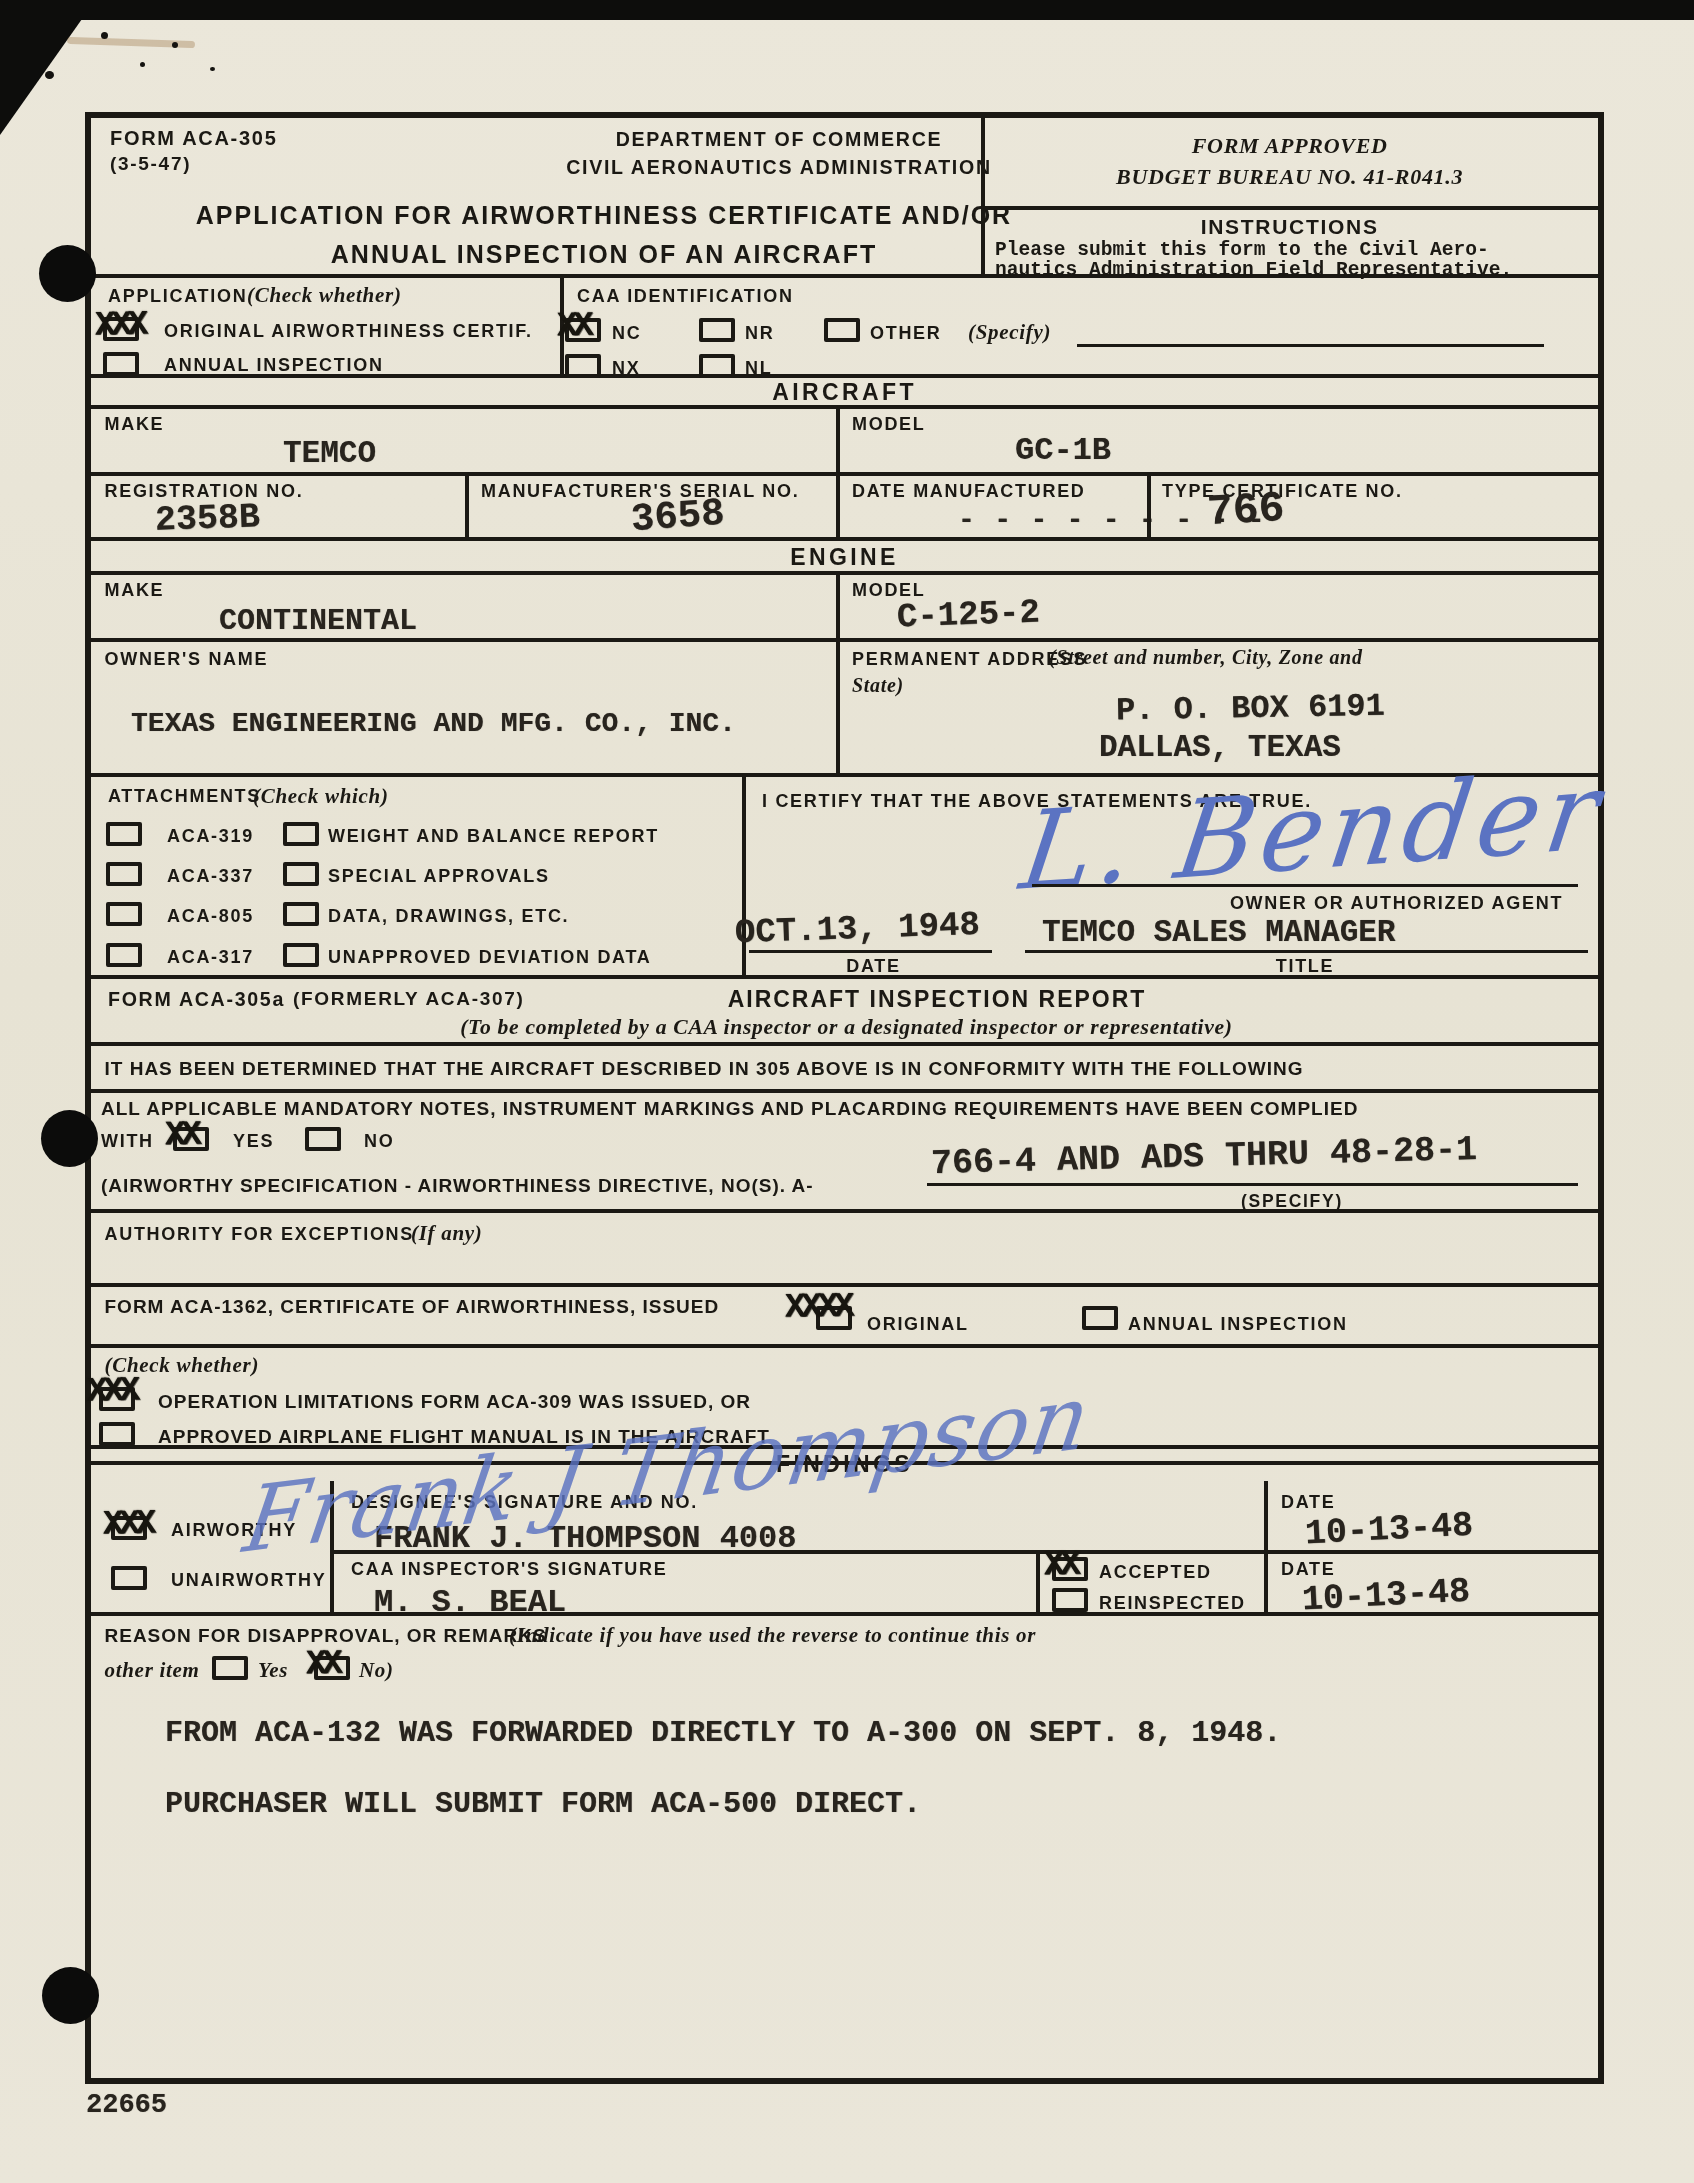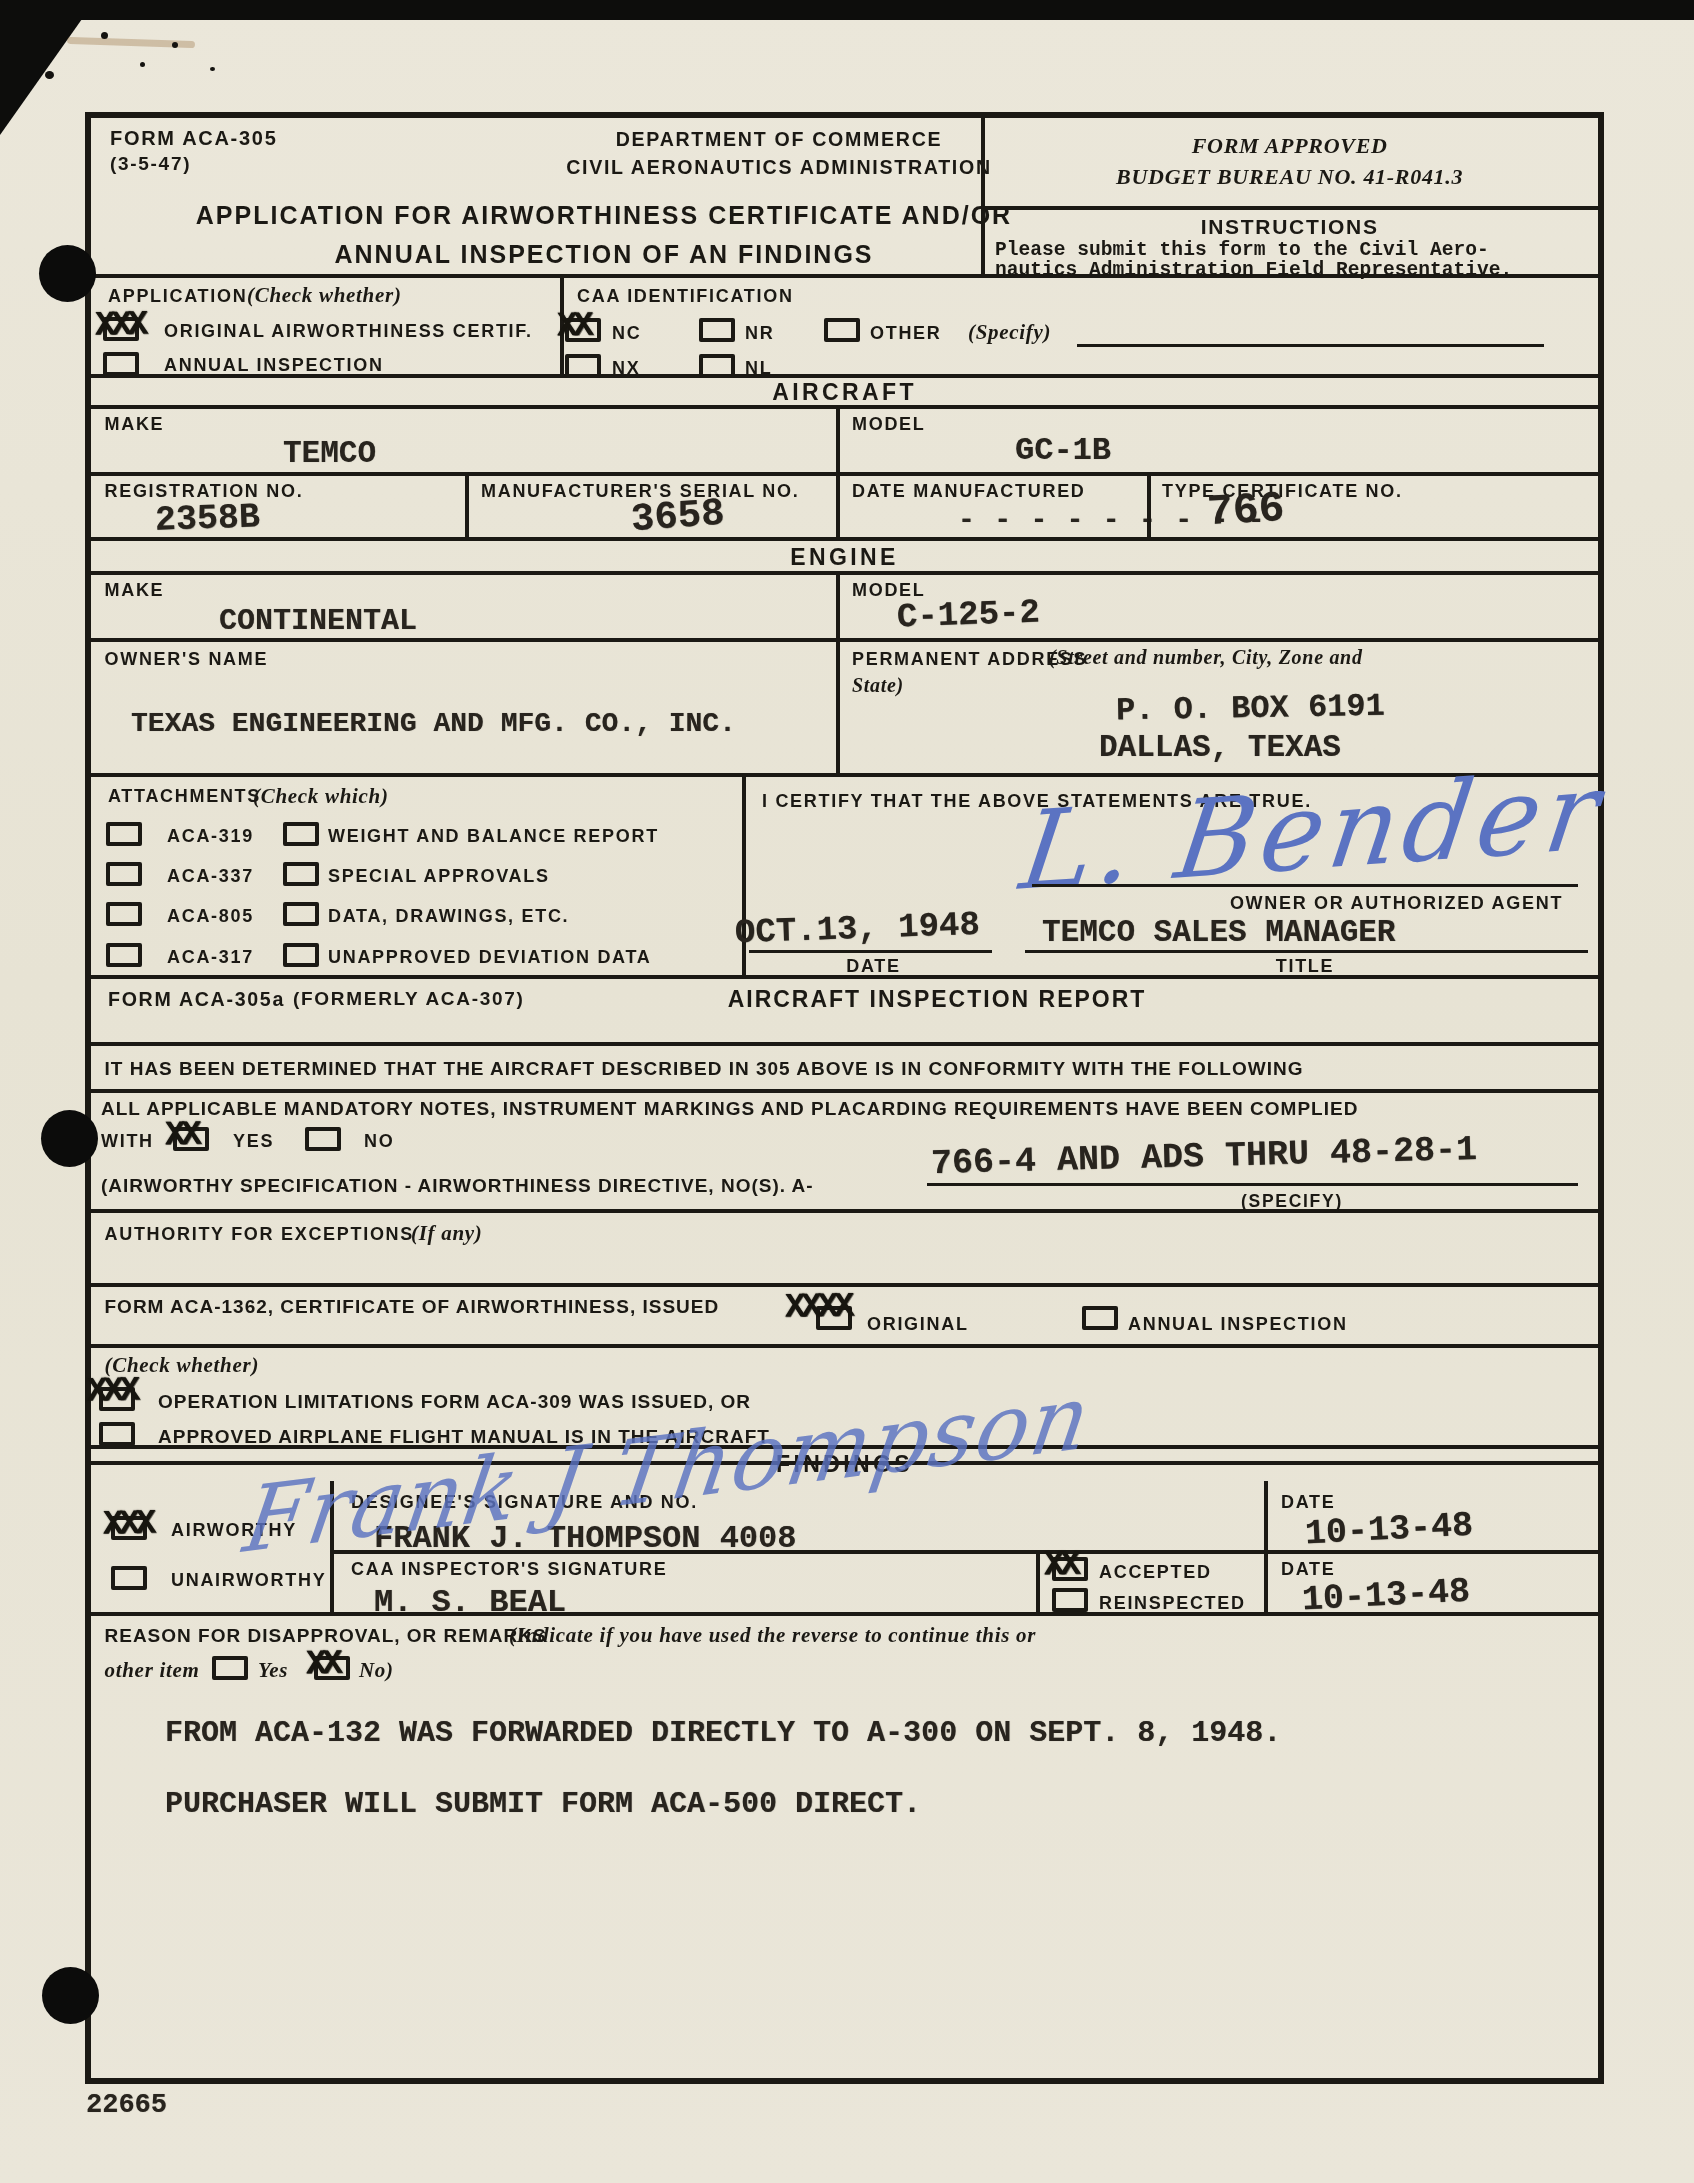--- a/index.html
+++ b/index.html
@@ -58,21 +58,21 @@
 
     <div class="row" style="top:0;height:160px;">
       <span class="lbl" style="left:19px;top:8px;font-size:20px;">FORM ACA-305</span>
       <span class="lbl" style="left:19px;top:35px;font-size:19px;">(3-5-47)</span>
       <div class="abs ctr" style="left:472px;top:10px;width:432px;">
         <div class="lbl ctr" style="position:static;font-size:19.6px;">DEPARTMENT OF COMMERCE</div>
         <div class="lbl ctr" style="position:static;font-size:19.6px;margin-top:4px;">CIVIL AERONAUTICS ADMINISTRATION</div>
       </div>
       <div class="abs ctr" style="left:61px;top:82px;width:904px;">
         <div class="lbl ctr" style="position:static;font-size:25px;letter-spacing:2px;">APPLICATION FOR AIRWORTHINESS CERTIFICATE AND/OR</div>
-        <div class="lbl ctr" style="position:static;font-size:25px;letter-spacing:2px;margin-top:9.4px;">ANNUAL INSPECTION OF AN FINDINGS</div>
+        <div class="lbl ctr" style="position:static;font-size:25px;letter-spacing:2px;margin-top:9.4px;">ANNUAL INSPECTION OF AN AIRCRAFT</div>
       </div>
       <div class="vline" style="left:890px;"></div>
       <div class="hline" style="left:890px;right:0;top:88px;"></div>
       <div class="abs ctr ital" style="left:897px;top:15px;right:6.7px;font-size:22px;">FORM APPROVED</div>
       <div class="abs ctr ital" style="left:897px;top:46px;right:6.7px;font-size:22px;">BUDGET BUREAU NO. 41-R041.3</div>
       <div class="abs ctr lbl" style="left:897px;top:96px;right:6.7px;position:absolute;font-size:21px;">INSTRUCTIONS</div>
       <div class="abs" style="left:904px;top:120px;font:700 19.6px/1.25 'Liberation Mono',monospace;">Please submit this form to the Civil Aero-</div>
       <div class="abs" style="left:904px;top:140px;font:700 19.6px/1.25 'Liberation Mono',monospace;">nautics Administration Field Representative.</div>
     </div>
 
@@ -209,20 +209,21 @@
       <span class="lbl ctr" style="left:688px;top:179px;width:189px;position:absolute;">DATE</span>
       <span class="mono" style="left:951px;top:139px;font-size:31px;">TEMCO SALES MANAGER</span>
       <span class="uline" style="left:934px;top:173px;width:563px;"></span>
       <span class="lbl ctr" style="left:1106px;top:179px;width:216px;position:absolute;">TITLE</span>
     </div>
 
     <div class="row" style="top:861px;height:67px;">
       <span class="lbl" style="left:17px;top:9.4px;font-size:19.6px;">FORM ACA-305a</span>
       <span class="lbl" style="left:202px;top:9.4px;font-size:19px;">(FORMERLY ACA-307)</span>
       <span class="lbl ctr" style="left:573px;top:6.7px;width:546px;position:absolute;font-size:23px;letter-spacing:2px;">AIRCRAFT INSPECTION REPORT</span>
+      <span class="abs ital ctr" style="left:108px;top:36px;width:1295px;font-size:21.6px;">(To be completed by a CAA inspector or a designated inspector or representative)</span>
     </div>
 
     <div class="row" style="top:929px;height:46px;">
       <span class="lbl" style="left:13.5px;top:10.8px;font-size:19px;letter-spacing:1px;">IT HAS BEEN DETERMINED THAT THE AIRCRAFT DESCRIBED IN 305 ABOVE IS IN CONFORMITY WITH THE FOLLOWING</span>
     </div>
 
     <div class="row" style="top:975px;height:120px;">
       <span class="lbl" style="left:10px;top:5.4px;font-size:19px;letter-spacing:1px;">ALL APPLICABLE MANDATORY NOTES, INSTRUMENT MARKINGS AND PLACARDING REQUIREMENTS HAVE BEEN COMPLIED</span>
       <span class="lbl" style="left:10px;top:38px;">WITH</span>
       <span class="cb" style="left:82px;top:34px;">

